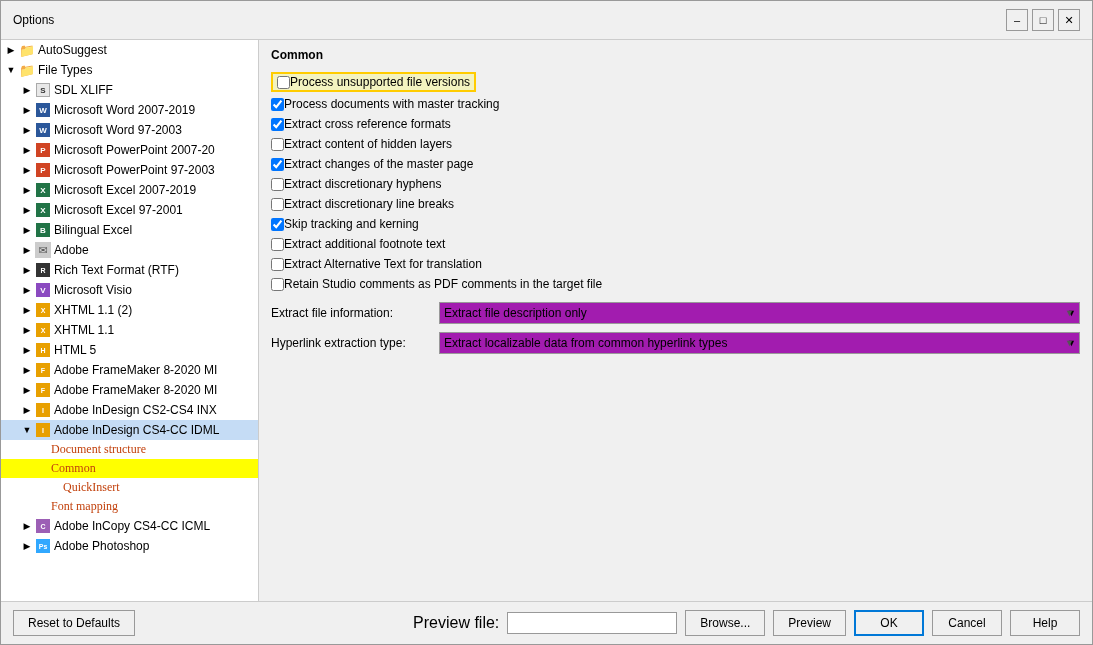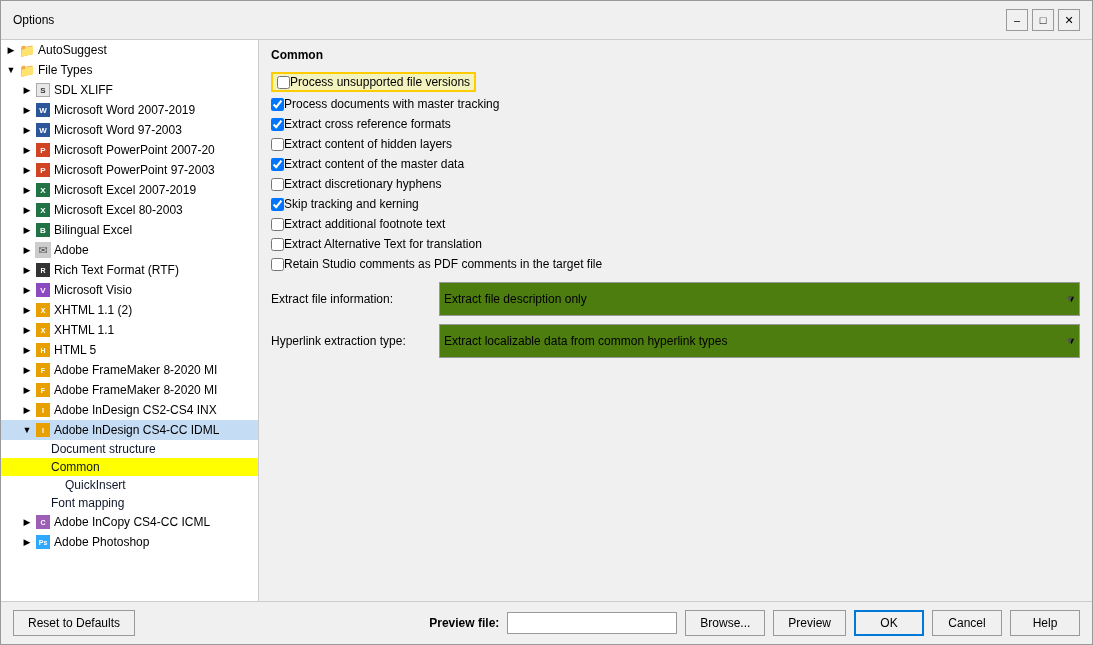--- a/index.html
+++ b/index.html
@@ -34,43 +34,43 @@
     .icon-email { background: #ccc; font-size: 11px; color: #555; }
     .icon-rtf { background: #333; color: #fff; font-size: 7px; font-weight: bold; width: 14px; height: 14px; display: inline-flex; align-items: center; justify-content: center; }
     .icon-visio { background: #8b4ac0; color: #fff; font-size: 8px; font-weight: bold; width: 14px; height: 14px; display: inline-flex; align-items: center; justify-content: center; }
     .icon-xhtml { background: #e8a000; color: #fff; font-size: 7px; font-weight: bold; width: 14px; height: 14px; display: inline-flex; align-items: center; justify-content: center; }
     .icon-html { background: #e8a000; color: #fff; font-size: 7px; font-weight: bold; width: 14px; height: 14px; display: inline-flex; align-items: center; justify-content: center; }
     .icon-fm { background: #e8a000; color: #fff; font-size: 7px; font-weight: bold; width: 14px; height: 14px; display: inline-flex; align-items: center; justify-content: center; }
     .icon-indesign { background: #e8a000; color: #fff; font-size: 7px; font-weight: bold; width: 14px; height: 14px; display: inline-flex; align-items: center; justify-content: center; }
     .icon-incopy { background: #9c5fb5; color: #fff; font-size: 7px; font-weight: bold; width: 14px; height: 14px; display: inline-flex; align-items: center; justify-content: center; }
     .icon-photoshop { background: #31a8ff; color: #fff; font-size: 7px; font-weight: bold; width: 14px; height: 14px; display: inline-flex; align-items: center; justify-content: center; }
     
-    .sub-item { font-size: 12px; color: #0f172a; }
+    .sub-item { font-size: 12px; color: #c2410c; font-family: Liberation Serif, serif; }
     
     
     .right-panel { flex: 1; display: flex; flex-direction: column; background: #f0f0f0; padding: 8px 12px; overflow-y: auto; }
     .section-title { font-size: 12px; font-weight: bold; margin-bottom: 8px; color: #000; }
     
     .option-row { display: flex; align-items: center; padding: 2px 0; min-height: 20px; }
     .option-row label { display: flex; align-items: flex-end; cursor: pointer; font-size: 12px; }
     
     input[type="checkbox"] { width: 13px; height: 13px; margin: 0; cursor: pointer; }
     
     .form-row { display: flex; align-items: center; margin-top: 8px; gap: 8px; }
     .form-label { font-size: 12px; min-width: 160px; }
-    .form-select { flex: 1; height: 34px; font-size: 12px; border: 1px solid #999; background: #4d7c0f; padding: 0 4px; appearance: none; -webkit-appearance: none; cursor: pointer; position: relative; }
+    .form-select { flex: 1; height: 22px; font-size: 12px; border: 1px solid #999; background: #a21caf; padding: 0 4px; appearance: none; -webkit-appearance: none; cursor: pointer; position: relative; }
     .select-wrapper { flex: 1; position: relative; display: flex; }
     .select-wrapper::after { content: '▼'; position: absolute; right: 6px; top: 50%; transform: translateY(-50%); font-size: 9px; pointer-events: none; color: #555; }
     .select-wrapper select { width: 100%; }
     
     
     .bottom-bar { border-top: 1px solid #ccc; padding: 8px 12px; display: flex; align-items: center; gap: 8px; background: #f0f0f0; }
     .btn { padding: 4px 14px; font-size: 12px; border: 1px solid #999; background: #f0f0f0; cursor: pointer; min-width: 70px; height: 26px; display: inline-flex; align-items: center; justify-content: center; }
     .btn-ok { border: 2px solid #0078d7; }
-    .preview-file-label { font-size: 12px; margin-left: auto; font-weight: bold; }
+    .preview-file-label { font-size: 16px; margin-left: auto; }
     .preview-file-input { height: 22px; border: 1px solid #999; background: #fff; width: 170px; font-size: 12px; padding: 0 4px; }
     .spacer { flex: 1; }
     
     
     .tree-panel::-webkit-scrollbar { width: 16px; }
     .tree-panel::-webkit-scrollbar-track { background: #f0f0f0; border: 1px solid #ccc; }
     .tree-panel::-webkit-scrollbar-thumb { background: #c0c0c0; border: 1px solid #aaa; }
   </style>
 </head>
 <body>
@@ -148,21 +148,21 @@
             <span class="icon-excel">X</span>
           </span>
         <span class="tree-label">Microsoft Excel 2007-2019</span>
       </div>
 
       <div class="tree-item" style="padding-left:18px;">
         <span class="expand-icon">▶</span>
         <span class="tree-icon">
             <span class="icon-excel">X</span>
           </span>
-        <span class="tree-label">Microsoft Excel 80-2003</span>
+        <span class="tree-label">Microsoft Excel 97-2001</span>
       </div>
 
       <div class="tree-item" style="padding-left:18px;">
         <span class="expand-icon">▶</span>
         <span class="tree-icon">
             <span class="icon-bilingual">B</span>
           </span>
         <span class="tree-label">Bilingual Excel</span>
       </div>
 
@@ -247,21 +247,21 @@
       <div class="tree-item sub-item" style="padding-left:34px;">
         <span style="width:16px; display:inline-block;"></span>
         <span class="tree-label">Document structure</span>
       </div>
 
       <div class="tree-item sub-item highlighted" style="padding-left:34px;">
         <span style="width:16px; display:inline-block;"></span>
         <span class="tree-label">Common</span>
       </div>
 
-      <div class="tree-item sub-item" style="padding-left:17px;margin-left:31px;">
+      <div class="tree-item sub-item" style="padding-left:46px;">
         <span style="width:16px; display:inline-block;"></span>
         <span class="tree-label">QuickInsert</span>
       </div>
 
       <div class="tree-item sub-item" style="padding-left:34px;">
         <span style="width:16px; display:inline-block;"></span>
         <span class="tree-label">Font mapping</span>
       </div>
 
       <div class="tree-item" style="padding-left:18px;">
@@ -308,32 +308,38 @@
       <div class="option-row">
         <label>
           <input type="checkbox" style="">
           <span>Extract content of hidden layers</span>
         </label>
       </div>
 
       <div class="option-row">
         <label>
           <input type="checkbox" checked="" style="">
-          <span>Extract content of the master data</span>
+          <span>Extract changes of the master page</span>
         </label>
       </div>
 
 
       <div class="option-row">
         <label>
           <input type="checkbox" style="">
           <span>Extract discretionary hyphens</span>
         </label>
       </div>
 
+      <div class="option-row">
+        <label>
+          <input type="checkbox" style="">
+          <span>Extract discretionary line breaks</span>
+        </label>
+      </div>
 
       <div class="option-row">
         <label>
           <input type="checkbox" checked="" style="">
           <span>Skip tracking and kerning</span>
         </label>
       </div>
 
       <div class="option-row">
         <label>

